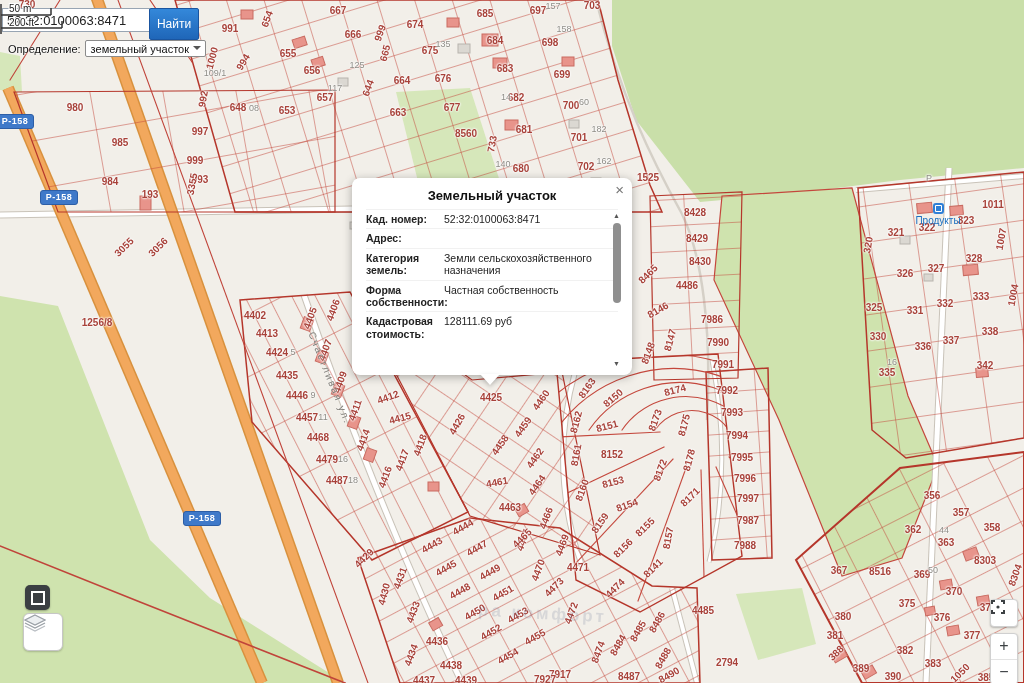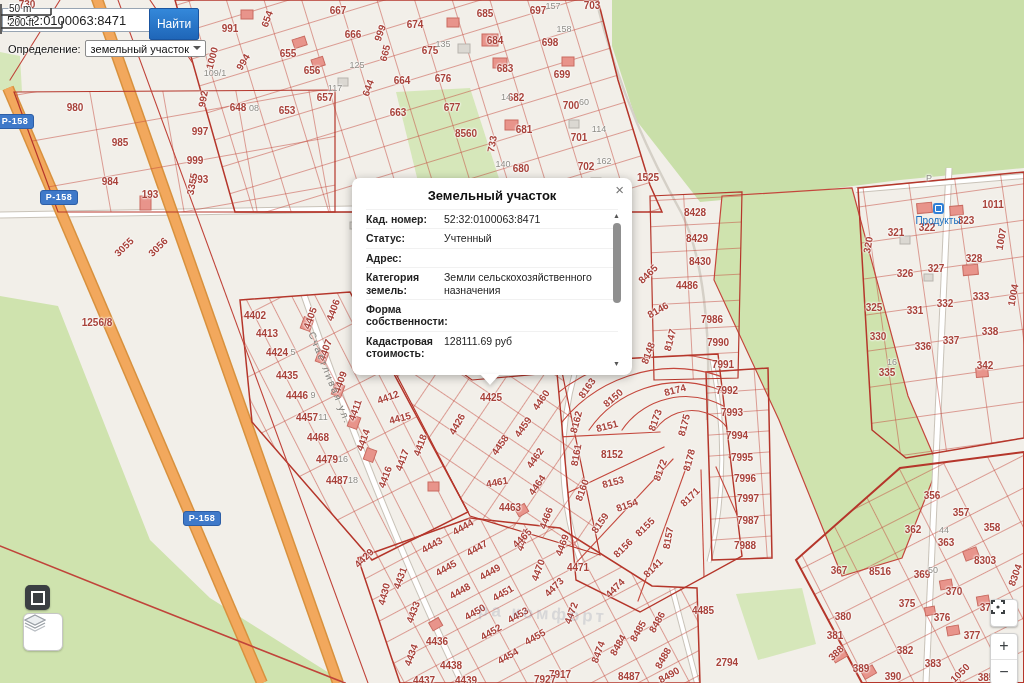--- a/index.html
+++ b/index.html
@@ -261,21 +261,21 @@
       <span class="plabel" style="left: 538px; top: 10px; transform: translate(-50%, -50%) rotate(0deg);">697</span>
       <span class="plabel" style="left: 550px; top: 42px; transform: translate(-50%, -50%) rotate(0deg);">698</span>
       <span class="plabel" style="left: 562px; top: 74px; transform: translate(-50%, -50%) rotate(0deg);">699</span>
       <span class="plabel" style="left: 571px; top: 105px; transform: translate(-50%, -50%) rotate(0deg);">700</span>
       <span class="plabel" style="left: 579px; top: 137px; transform: translate(-50%, -50%) rotate(0deg);">701</span>
       <span class="plabel" style="left: 586px; top: 166px; transform: translate(-50%, -50%) rotate(0deg);">702</span>
       <span class="plabel" style="left: 592px; top: 5px; transform: translate(-50%, -50%) rotate(0deg);">703</span>
       <span class="plabel g" style="left: 553px; top: 6px; transform: translate(-50%, -50%) rotate(0deg);">157</span>
       <span class="plabel g" style="left: 564px; top: 29px; transform: translate(-50%, -50%) rotate(0deg);">158</span>
       <span class="plabel g" style="left: 584px; top: 102px; transform: translate(-50%, -50%) rotate(0deg);">60</span>
-      <span class="plabel g" style="left: 599px; top: 129px; transform: translate(-50%, -50%) rotate(0deg);">114</span>
+      <span class="plabel g" style="left: 599px; top: 129px; transform: translate(-50%, -50%) rotate(0deg);">182</span>
       <span class="plabel g" style="left: 604px; top: 161px; transform: translate(-50%, -50%) rotate(0deg);">162</span>
       <span class="plabel" style="left: 648px; top: 177px; transform: translate(-50%, -50%) rotate(0deg);">1525</span>
       <span class="plabel" style="left: 150px; top: 194px; transform: translate(-50%, -50%) rotate(0deg);">193</span>
       <span class="plabel" style="left: 75px; top: 107px; transform: translate(-50%, -50%) rotate(0deg);">980</span>
       <span class="plabel" style="left: 120px; top: 142px; transform: translate(-50%, -50%) rotate(0deg);">985</span>
       <span class="plabel" style="left: 110px; top: 181px; transform: translate(-50%, -50%) rotate(0deg);">984</span>
       <span class="plabel" style="left: 200px; top: 131px; transform: translate(-50%, -50%) rotate(0deg);">997</span>
       <span class="plabel" style="left: 195px; top: 160px; transform: translate(-50%, -50%) rotate(0deg);">999</span>
       <span class="plabel" style="left: 200px; top: 179px; transform: translate(-50%, -50%) rotate(0deg);">993</span>
       <span class="plabel" style="left: 192px; top: 184px; transform: translate(-50%, -50%) rotate(-80deg);">3355</span>
@@ -471,32 +471,29 @@
   </div>
 
   <div class="popup">
     <div class="popup-title">Земельный участок</div>
     <span class="popup-close">×</span>
     <div class="prow">
       <span class="plbl">Кад. номер:</span>
       <span class="pval">52:32:0100063:8471</span>
     </div>
     <div class="prow">
-      <span class="plbl">Статус:</span>
-      <span class="pval">Учтенный</span>
-    </div>
-    <div class="prow">
       <span class="plbl">Адрес:</span>
     </div>
     <div class="prow">
       <span class="plbl">Категория земель:</span>
       <span class="pval">Земли сельскохозяйственного назначения</span>
     </div>
     <div class="prow">
       <span class="plbl">Форма собственности:</span>
+      <span class="pval">Частная собственность</span>
     </div>
     <div class="prow">
       <span class="plbl">Кадастровая стоимость:</span>
       <span class="pval">128111.69 руб</span>
     </div>
 
     <div class="pscroll">
       <span class="arr up">▲</span>
       <span class="thumb"></span>
       <span class="arr dn">▼</span>

